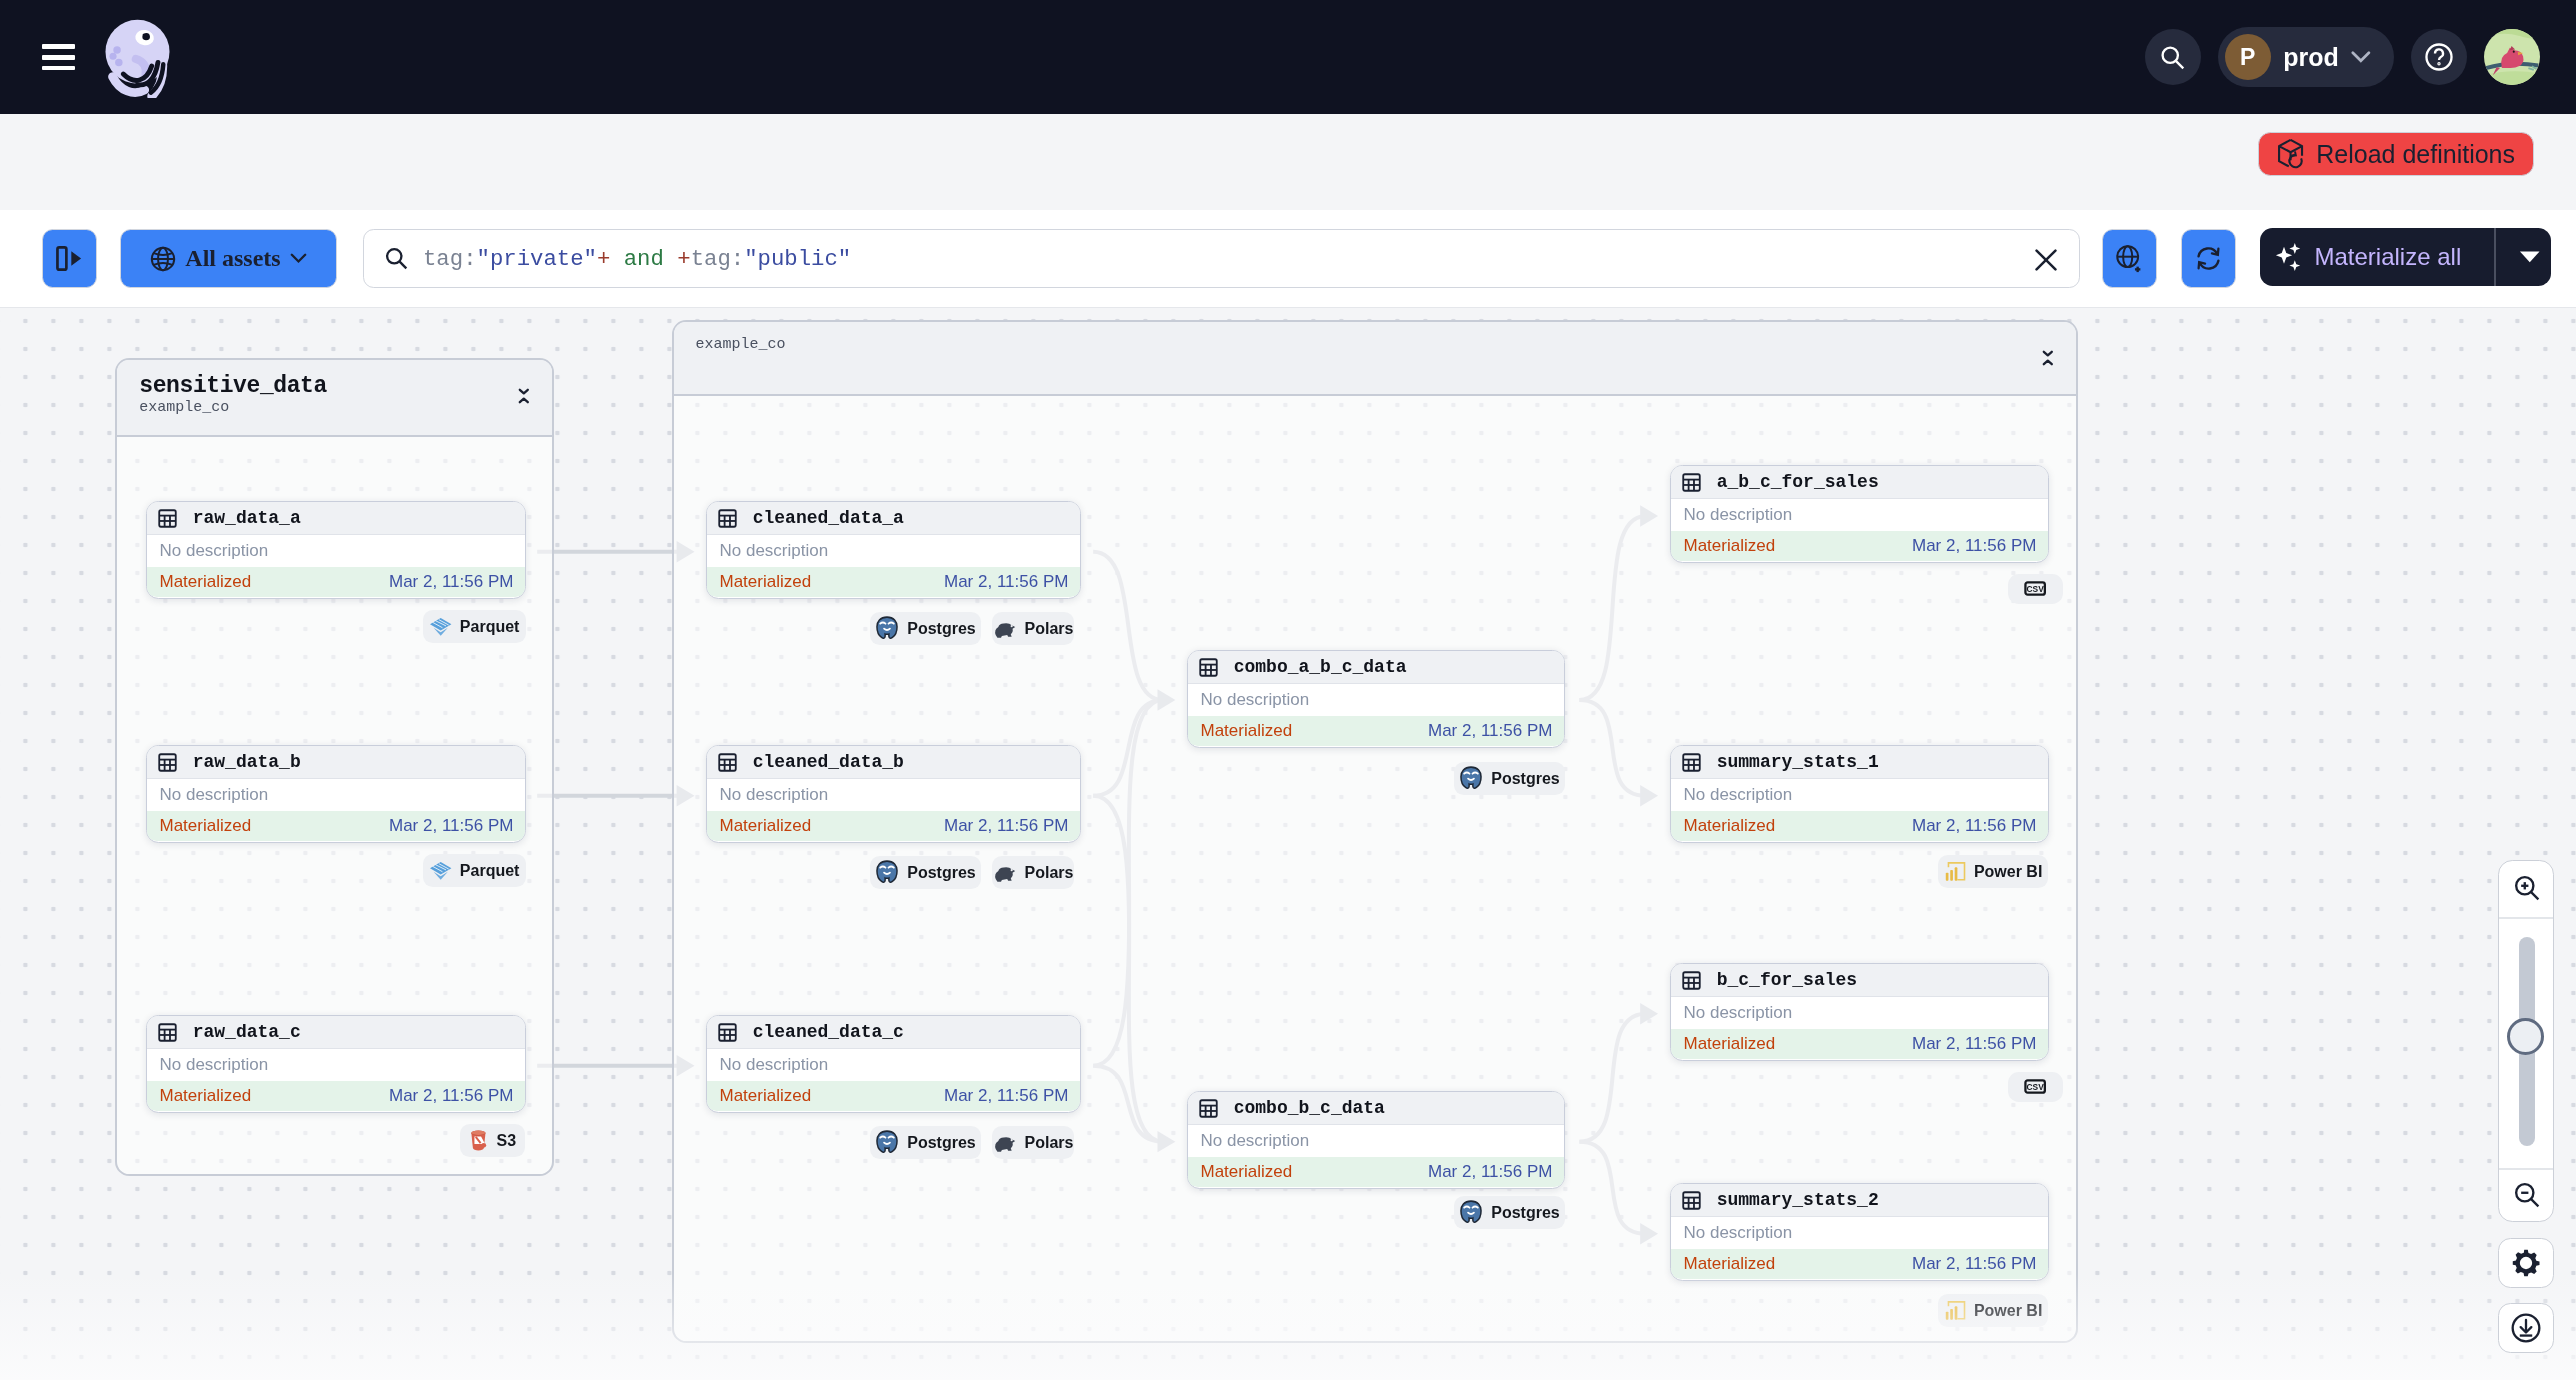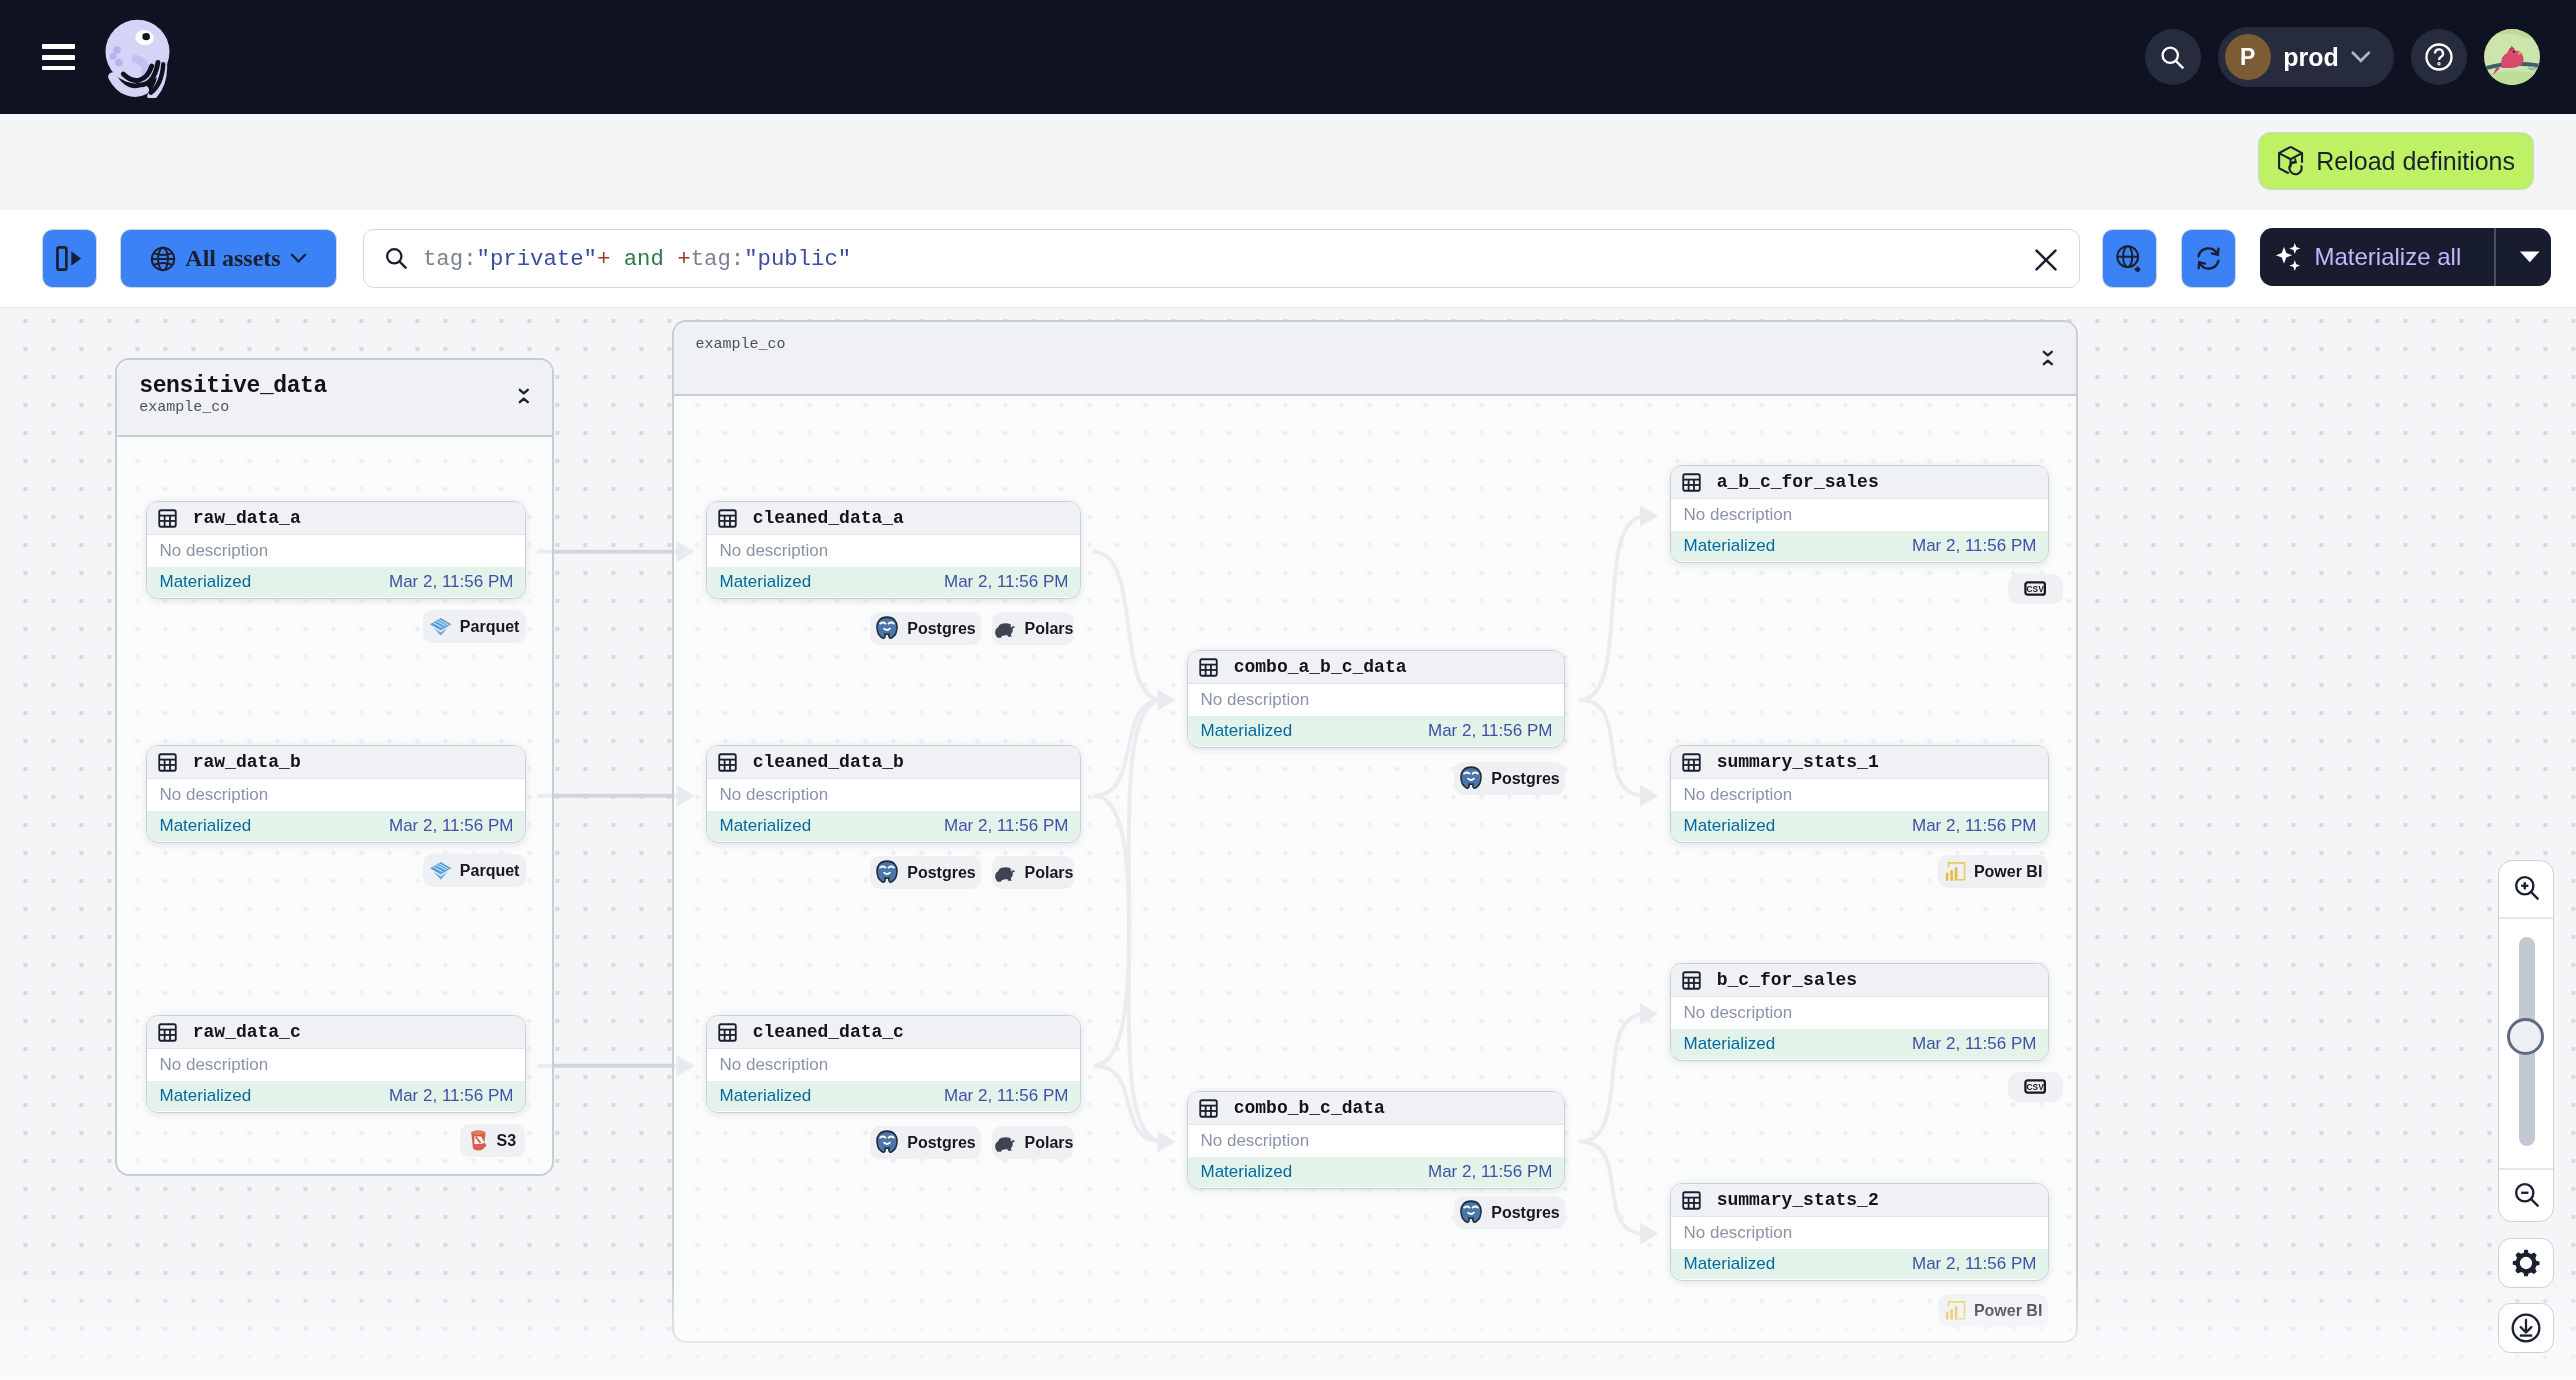--- a/index.html
+++ b/index.html
@@ -16,21 +16,21 @@
 #warn { margin-left:-7.2px; margin-top:1.8px; }
 .navright { position:absolute; right:36px; top:0; height:114px; display:flex; align-items:center; gap:17px; }
 .circbtn { width:56px; height:56px; border-radius:50%; background:#262b3d; display:flex; align-items:center; justify-content:center; }
 #prodpill { height:60px; background:#262b3d; border-radius:30px; display:flex; align-items:center; padding:0 23px 0 7.2px; gap:12.5px; }
 #prodav { width:46px; height:46px; border-radius:50%; background:#7d5c35; color:#fff; font-size:23px; font-weight:700; display:flex; align-items:center; justify-content:center; }
 #prodpill span { color:#fff; font-size:25px; font-weight:600; }
 
 
 #titlebar { position:absolute; left:0; top:114px; width:2576px; height:97px; background:#f4f5f7; }
 #titlebar h1 { position:absolute; left:43px; top:50%; transform:translateY(-50%); font-size:37px; font-weight:700; color:#1a2030; letter-spacing:-0.4px; }
-#reloadbtn { position:absolute; right:42px; top:18px; height:58px; border:1.8px solid #ccd1da; border-radius:12.5px; background:#bef264; display:flex; align-items:center; padding:0 18px; gap:11.6px; color:#1a2030; font-size:25px; font-weight:500; }
+#reloadbtn { position:absolute; right:42px; top:18px; height:44px; border:1.8px solid #ccd1da; border-radius:12.5px; background:#ef4444; display:flex; align-items:center; padding:0 18px; gap:11.6px; color:#1a2030; font-size:25px; font-weight:500; }
 
 
 #toolbar { position:absolute; left:0; top:210px; width:2576px; height:98px; background:#ffffff; border-bottom:1.8px solid #e5e7eb; }
 .tbtn { position:absolute; top:19px; height:59px; border:1.8px solid #d2d6de; border-radius:10.7px; background:#3b82f6; display:flex; align-items:center; justify-content:center;font-family:Liberation Serif, serif; }
 #sideicon { left:42px; width:55px; }
 #allassets { left:120px; width:217px; gap:9.8px; font-size:24px; font-weight:600; color:#1a2030; }
 #searchbox { position:absolute; left:363px; top:19px; width:1717px; height:59px; border:1.8px solid #d2d6de; border-radius:10.7px; background:#fff; display:flex; align-items:center; padding:0 18px 0 19.7px; }
 #searchbox .q { font-family:"Liberation Mono", monospace; font-size:22.3px; margin-left:14.3px; letter-spacing:0; white-space:pre; }
 #clearx { position:absolute; right:15px; top:11.6px; }
 #globeplus { left:2102px; width:55px; }
@@ -57,21 +57,21 @@
 #gsens { left:115px; top:50px; width:439px; height:818px; }
 #gsens .ghead { height:77px; padding:12.5px 0 0 22.3px; }
 #gpub { left:672px; top:11.6px; width:1406px; height:1023px; }
 #gpub .ghead { height:74px; padding:14.3px 0 0 21.5px; }
 
 .node { position:absolute; width:380px; height:98px; border:1.8px solid #c9cedb; border-radius:12.5px; background:#fff; box-shadow:0 1.8px 7.2px rgba(20,30,60,0.10); }
 .nhead { height:33px; background:#eff1f4; border-bottom:1.8px solid #e0e3e9; border-radius:10.7px 10.7px 0 0; display:flex; align-items:center; padding-left:10.7px; gap:16px; }
 .nhead span { font-family:"Liberation Mono", monospace; font-weight:700; font-size:18px; color:#11141c; letter-spacing:0; }
 .ndesc { height:32px; display:flex; align-items:center; padding-left:12.5px; color:#8a94a6; font-size:17px; }
 .nmat { height:29.5px; background:#e4f3e9; border-radius:0 0 9.8px 9.8px; display:flex; align-items:center; justify-content:space-between; padding:0 11.6px 0 12.5px; }
-.nmat .m { color:#0369a1; font-size:17px; }
+.nmat .m { color:#c2410c; font-size:17px; }
 .nmat .d { color:#3d51a5; font-size:17px; }
 
 .tag { position:absolute; height:33px; background:#eef0f3; border-radius:9.8px; display:flex; align-items:center; justify-content:center; gap:8px; font-size:16px; font-weight:700; color:#15181e; }
 
 
 #zpanel { position:absolute; left:2498px; top:552px; width:56px; height:362px; background:#fff; border:1.8px solid #ccd0d8; border-radius:14.3px; }
 #zpanel .zdiv { position:absolute; left:0; width:100%; height:1.8px; background:#e3e6ea; }
 #ztrack { position:absolute; left:20px; top:76px; width:16px; height:209px; background:#c3c9d3; border-radius:8px; }
 #zknob { position:absolute; left:8px; top:157px; width:37px; height:37px; border-radius:50%; background:#eceff3; border:3.6px solid #5f6b80; }
 .sqbtn { position:absolute; left:2498px; width:56px; height:50px; background:#fff; border:1.8px solid #ccd0d8; border-radius:12.5px; display:flex; align-items:center; justify-content:center; }

